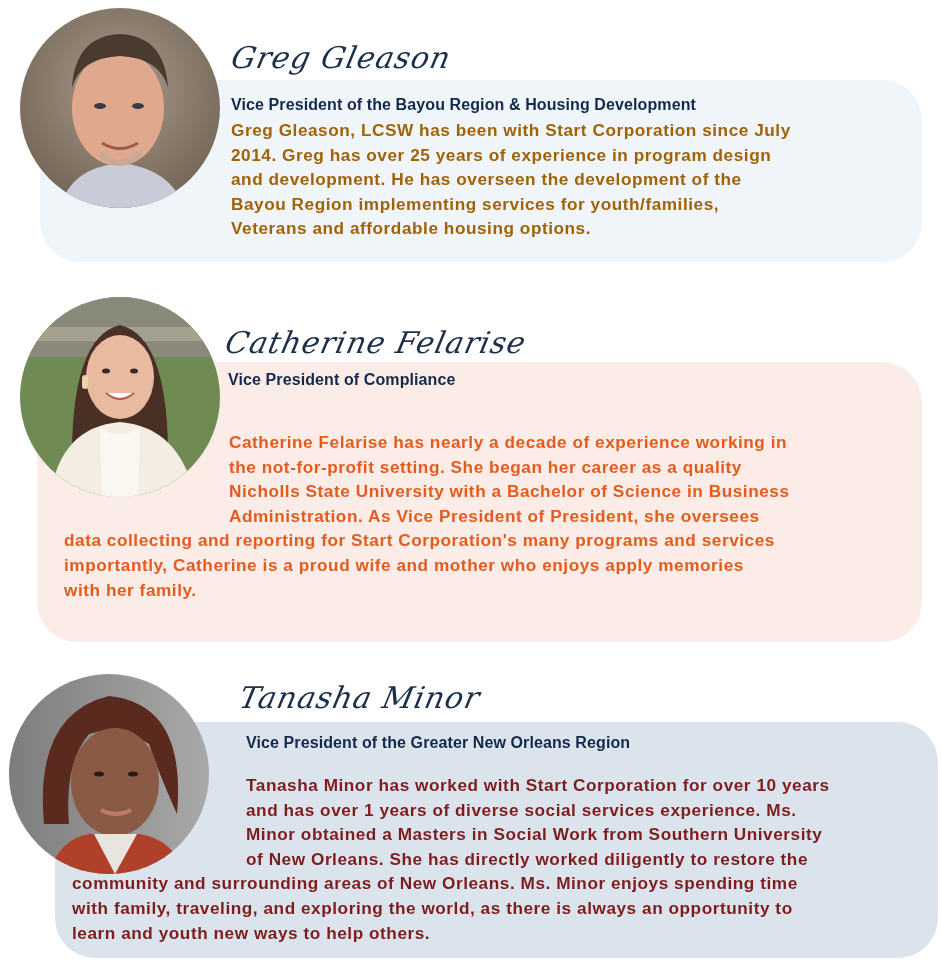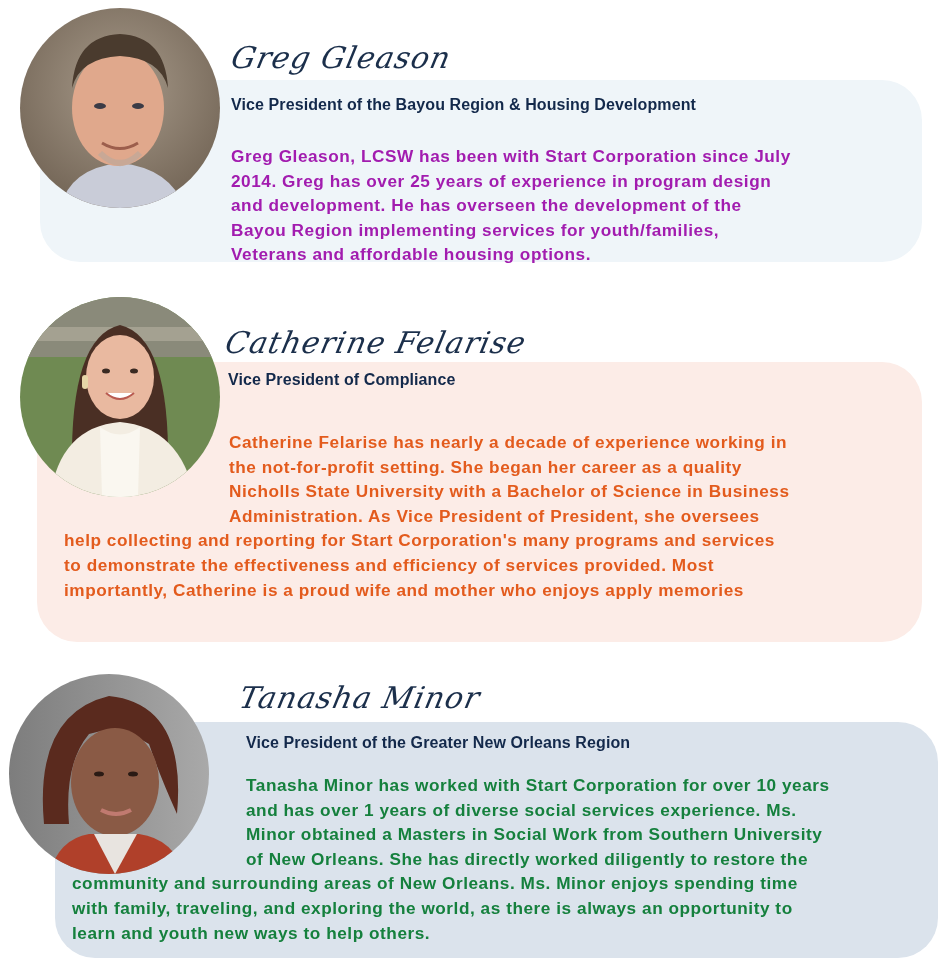--- a/index.html
+++ b/index.html
@@ -26,23 +26,23 @@
   #photo-tan  { left:9px;  top:674px; width:200px; height:200px; }
 
   #sig-greg { left:232px; top:40px; }
   #sig-cath { left:226px; top:325px; }
   #sig-tan  { left:240px; top:680px; }
 
   #title-greg { left:231px; top:96px; }
   #title-cath { left:228px; top:371px; }
   #title-tan  { left:246px; top:734px; }
 
-  #bio-greg { left:231px; top:144px; color:#a21caf; }
+  #bio-greg { left:231px; top:118px; color:#a16207; }
   #bio-cath { left:64px;  top:406px; color:#e35b1d;margin-top:24px; }
-  #bio-tan  { left:72px;  top:773px; color:#15803d; }
+  #bio-tan  { left:72px;  top:773px; color:#7f1d1d; }
 
   .indent-cath { padding-left:165px; }
   .indent-tan  { padding-left:174px; }
 </style>
 </head>
 <body>
 
 <div class="card" id="card-greg"></div>
 <div class="photo" id="photo-greg">
   <svg viewBox="0 0 200 200">
@@ -88,23 +88,23 @@
     <path d="M80 130 Q100 145 120 130 L118 200 L82 200 Z" fill="#faf7f0"></path>
   </svg>
 </div>
 <div class="sig" id="sig-cath">Catherine Felarise</div>
 <div class="title" id="title-cath">Vice President of Compliance</div>
 <div class="bio" id="bio-cath">
   <span class="line indent-cath">Catherine Felarise has nearly a decade of experience working in</span>
   <span class="line indent-cath">the not-for-profit setting. She began her career as a quality</span>
   <span class="line indent-cath">Nicholls State University with a Bachelor of Science in Business</span>
   <span class="line indent-cath">Administration. As Vice President of President, she oversees</span>
-  <span class="line">help collecting and reporting for Start Corporation's many programs and services</span>
-  <span class="line">to demonstrate the effectiveness and efficiency of services provided. Most</span>
+  <span class="line">data collecting and reporting for Start Corporation's many programs and services</span>
   <span class="line">importantly, Catherine is a proud wife and mother who enjoys apply memories</span>
+  <span class="line">with her family.</span>
 </div>
 
 <div class="card" id="card-tan"></div>
 <div class="photo" id="photo-tan">
   <svg viewBox="0 0 200 200">
     <defs>
       <linearGradient id="bg3" x1="0" y1="0" x2="1" y2="0">
         <stop offset="0" stop-color="#7d7d7d"></stop>
           <stop offset="1" stop-color="#a9a9a9"></stop>
       </linearGradient>

